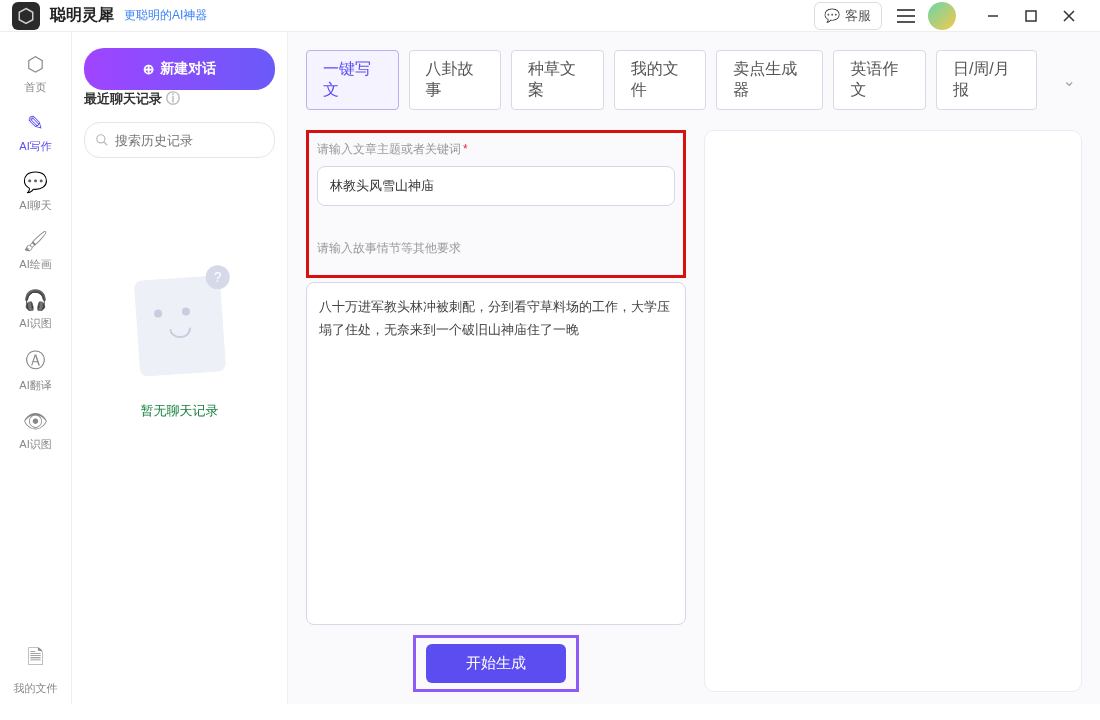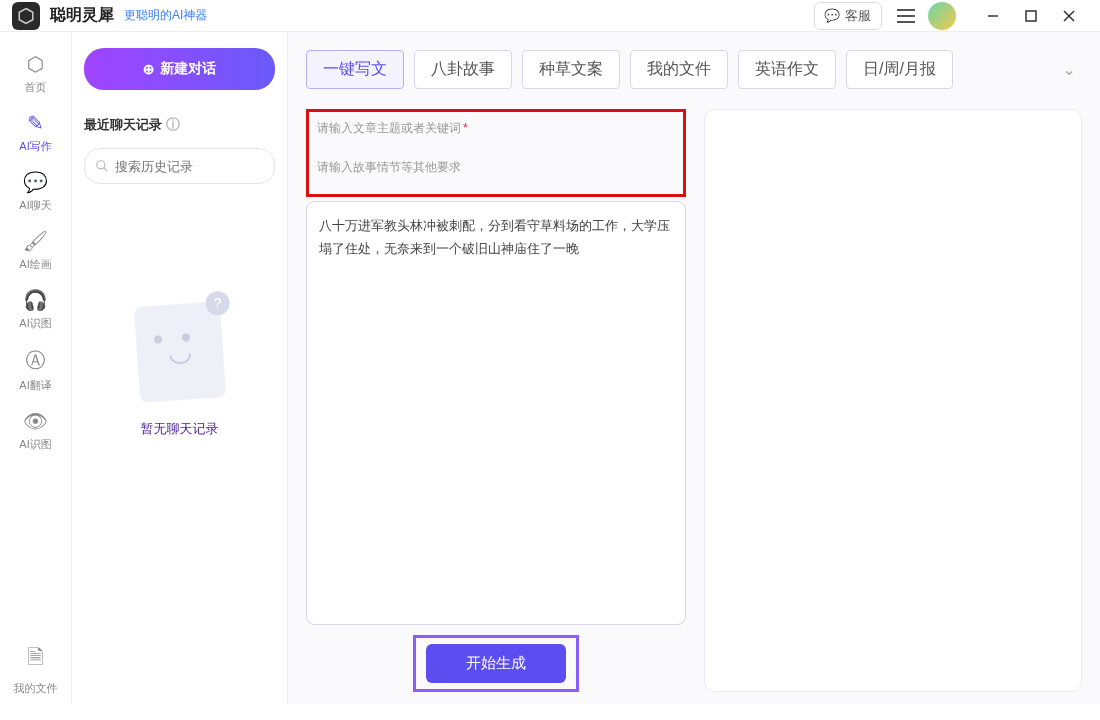--- a/index.html
+++ b/index.html
@@ -20,30 +20,30 @@
 .content-wrap { display: flex; height: calc(100% - 48px); }
 .sidebar { width: 72px; border-right: 1px solid #eee; display: flex; flex-direction: column; align-items: center; padding-top: 12px; }
 .side-item { width: 60px; display: flex; flex-direction: column; align-items: center; gap: 4px; padding: 8px 0; color: #888; font-size: 11px; cursor: pointer; border-radius: 8px; }
 .side-item.active { color: #5b4df0; }
 .side-item .icon { font-size: 20px; }
 .side-spacer { flex: 1; }
 
 
 .left-panel { width: 216px; padding: 16px 12px; border-right: 1px solid #f0f0f0; display: flex; flex-direction: column; }
 .new-chat { height: 42px; border-radius: 20px; background: linear-gradient(90deg,#a044ff,#6a5af9); color: #fff; border: none; font-size: 14px; font-weight: 600; display: flex; align-items: center; justify-content: center; gap: 6px; cursor: pointer; }
-.recent-hdr { display: flex; align-items: center; gap: 4px; margin-top: 26px; font-size: 13px; font-weight: 600; color: #333; }
+.recent-hdr { display: flex; align-items: center; gap: 4px; font-size: 13px; font-weight: 600; color: #333; }
 .recent-hdr .q { color: #bbb; font-size: 14px; }
 .search-box { margin-top: 14px; height: 36px; border: 1px solid #e5e5e5; border-radius: 16px; display: flex; align-items: center; padding: 16px 10px; color: #bbb; }
 .search-box input { border: none; outline: none; font-size: 13px; flex: 1; background: transparent; color: #333; }
 .empty-block { flex: 1; display: flex; flex-direction: column; align-items: center; justify-content: flex-start; margin-top: 120px; }
 .empty-icon { width: 86px; height: 96px; background: #eef0f7; border-radius: 8px; position: relative; transform: rotate(-4deg); }
 .empty-icon::before { content: ""; position: absolute; left: 18px; top: 30px; width: 8px; height: 8px; background: #c9cde0; border-radius: 50%; box-shadow: 28px 0 0 #c9cde0; }
 .empty-icon::after { content: ""; position: absolute; left: 32px; top: 50px; width: 18px; height: 8px; border: 2px solid #c9cde0; border-top: none; border-radius: 0 0 10px 10px; }
 .empty-badge { position: absolute; right: -10px; top: -10px; width: 24px; height: 24px; background: #d5d9ea; border-radius: 50%; color: #fff; font-size: 14px; display: flex; align-items: center; justify-content: center; transform: rotate(4deg);}
-.empty-text { margin-top: 20px; font-size: 13px; color: #4c1d95; }
+.empty-text { margin-top: 28px; font-size: 13px; color: #15803d; }
 
 
 .main { flex: 1; padding: 18px 18px 12px 18px; display: flex; flex-direction: column; background: #fafafc; }
 .tabs-row { display: flex; align-items: center; gap: 10px; }
 .tab { padding: 8px 16px; border: 1px solid #d8d8e8; background: #fff; border-radius: 4px; font-size: 16px; color: #555; cursor: pointer; }
 .tab.active { color: #5b4df0; border-color: #b6b0f5; background: #f4f3ff; }
 .tabs-spacer { flex: 1; }
 .tabs-toggle { color: #aaa; font-size: 16px; padding: 6px; cursor: pointer; }
 
 .form-row { display: flex; gap: 18px; margin-top: 20px; flex: 1; min-height: 0; }
@@ -164,35 +164,37 @@
       <div class="empty-text">暂无聊天记录</div>
     </div>
   </div>
 
   <div class="main">
     <div class="tabs-row">
       <div class="tab active">一键写文</div>
       <div class="tab">八卦故事</div>
       <div class="tab">种草文案</div>
       <div class="tab">我的文件</div>
+      <div class="tab">卖点生成器</div>
       <div class="tab">英语作文</div>
       <div class="tab">日/周/月报</div>
       <div class="tabs-spacer"></div>
       <div class="tabs-toggle">
         <span>⌄</span>
       </div>
     </div>
 
     <div class="form-row">
       <div class="form-col">
         <div class="red-box1">
           <div class="field-label">
             <span>请输入文章主题或者关键词</span><span class="req">*</span>
           </div>
-          <div class="field-label" style="margin-top:22px;">请输入故事情节等其他要求</div>
+          <input class="text-input" type="text" value="林教头风雪山神庙" style="">
+          <div class="field-label" style="margin-top:34px;">请输入故事情节等其他要求</div>
         </div>
         <div class="textarea-wrap">
           <textarea class="textarea" style="">八十万进军教头林冲被刺配，分到看守草料场的工作，大学压塌了住处，无奈来到一个破旧山神庙住了一晚</textarea>
         </div>
         <div class="gen-row">
           <div class="gen-wrap">
             <button class="gen-btn">开始生成</button>
           </div>
         </div>
       </div>

